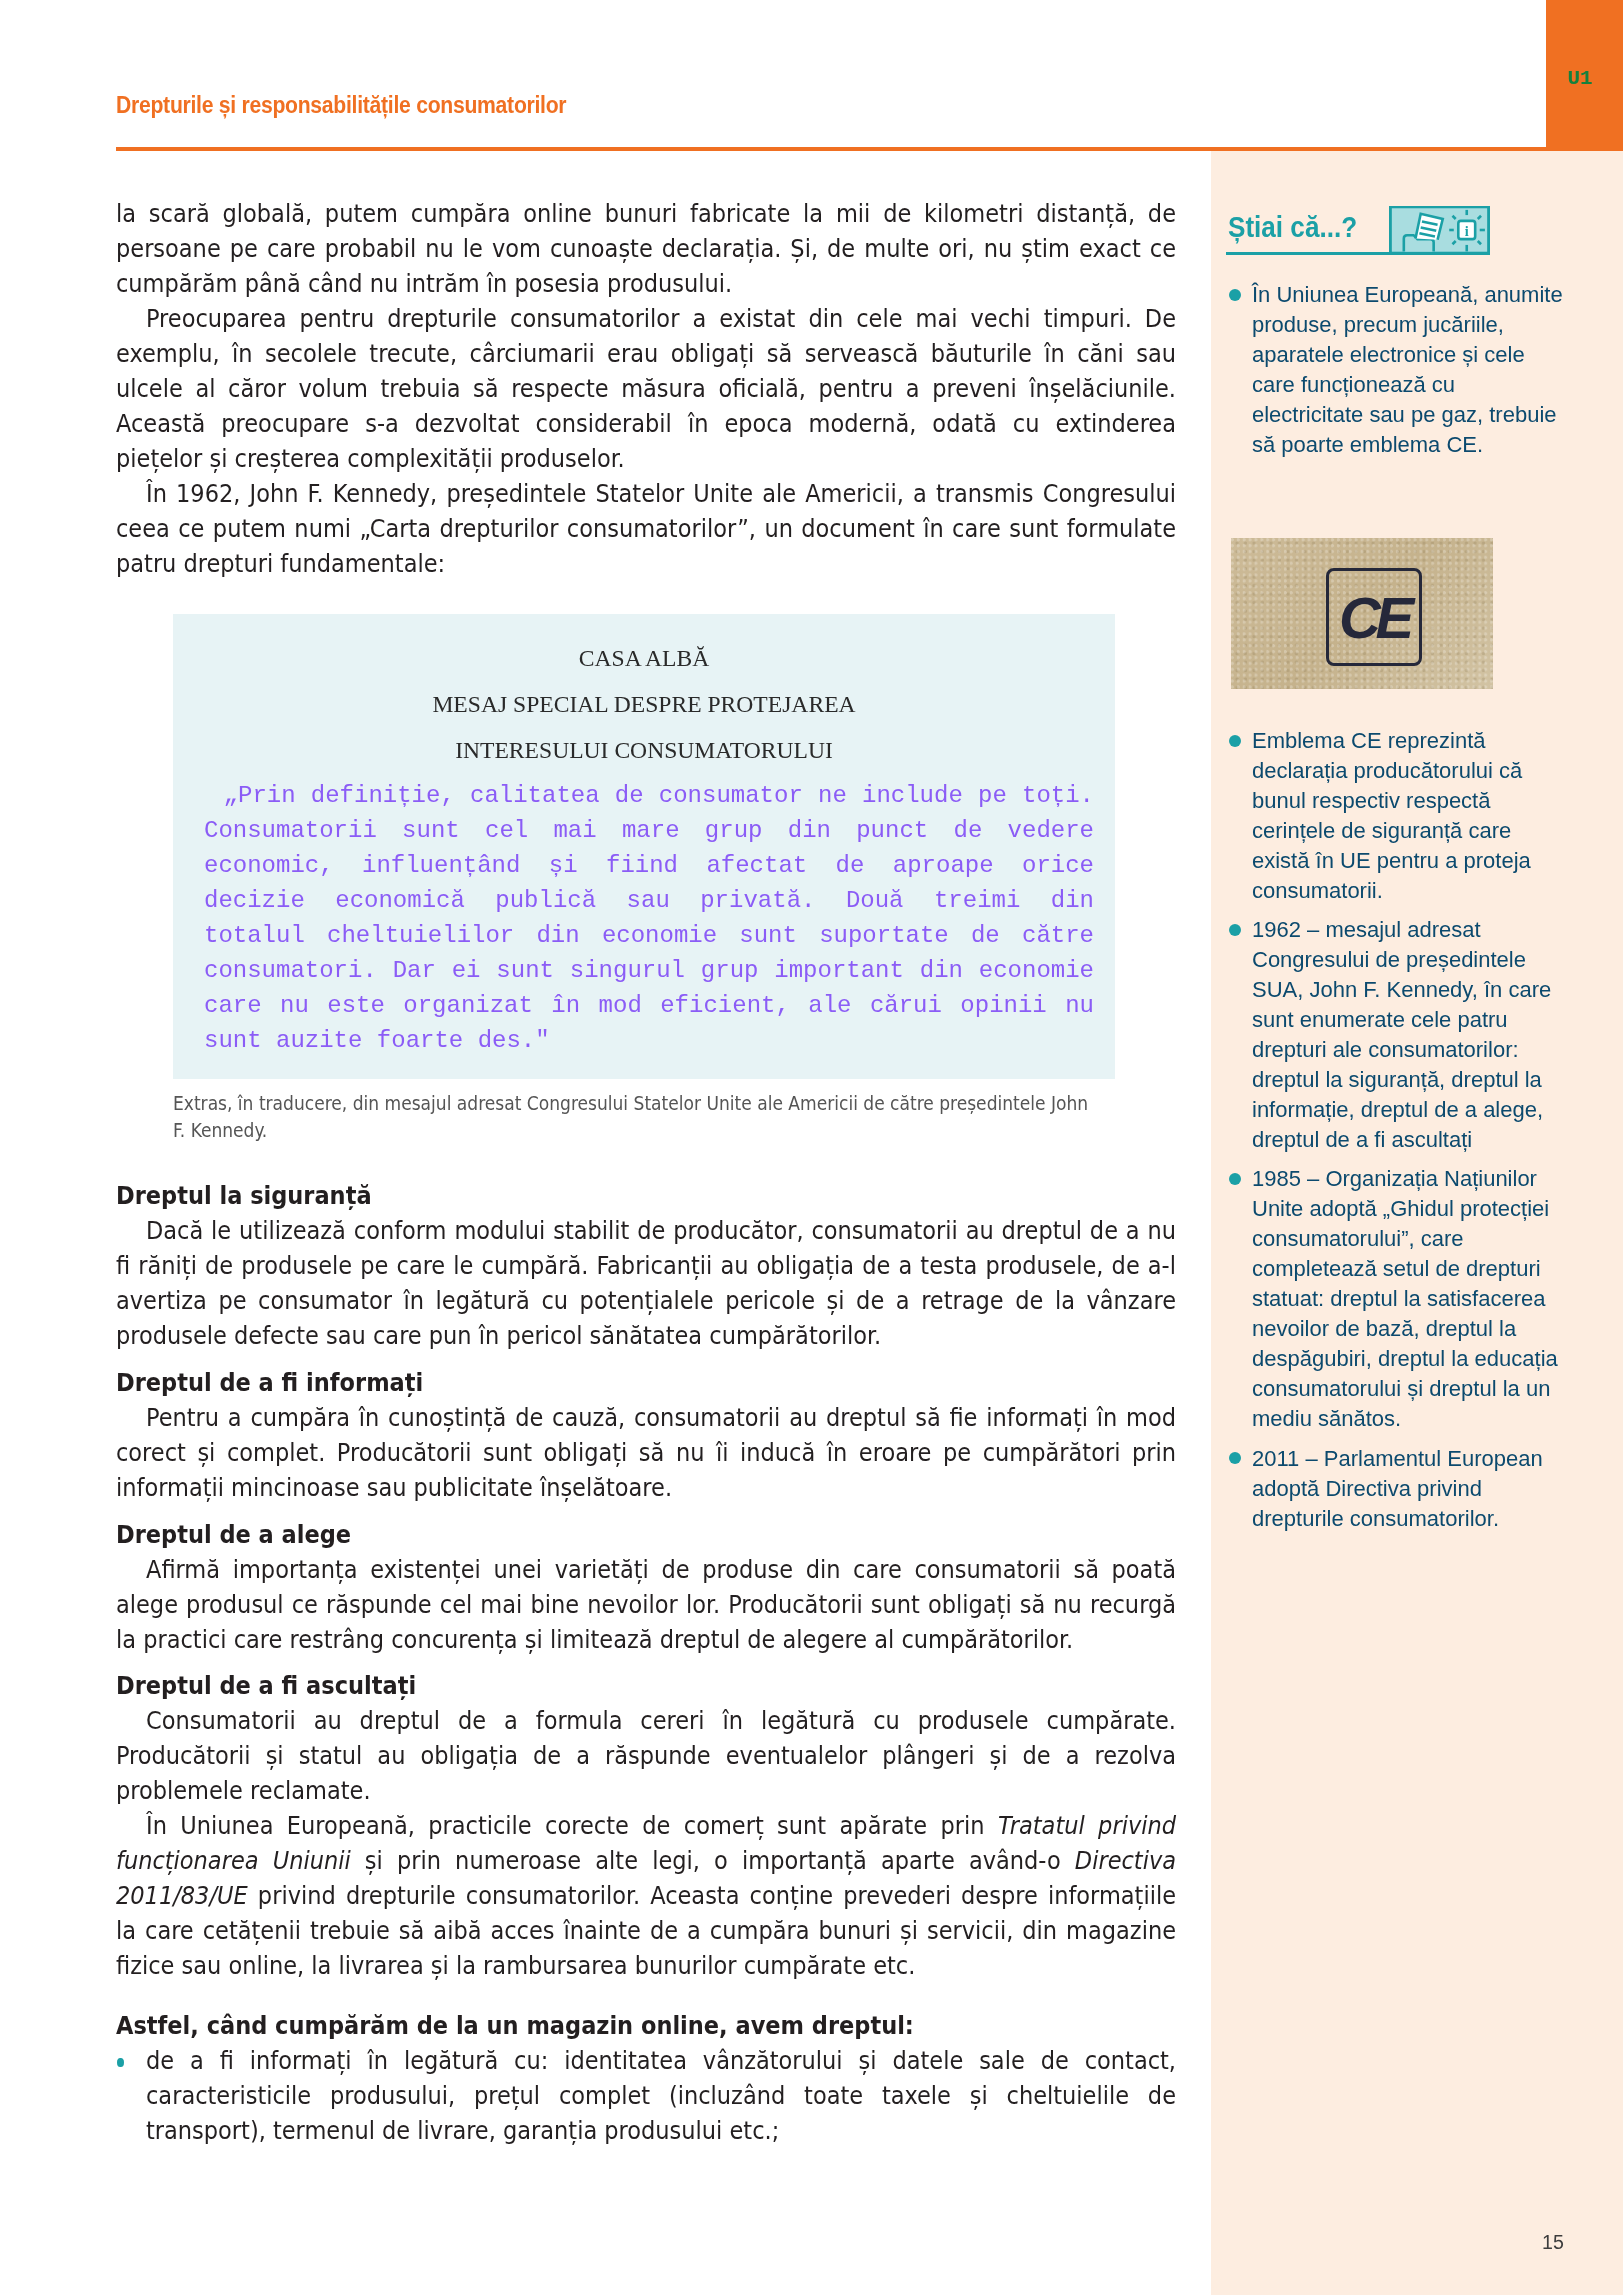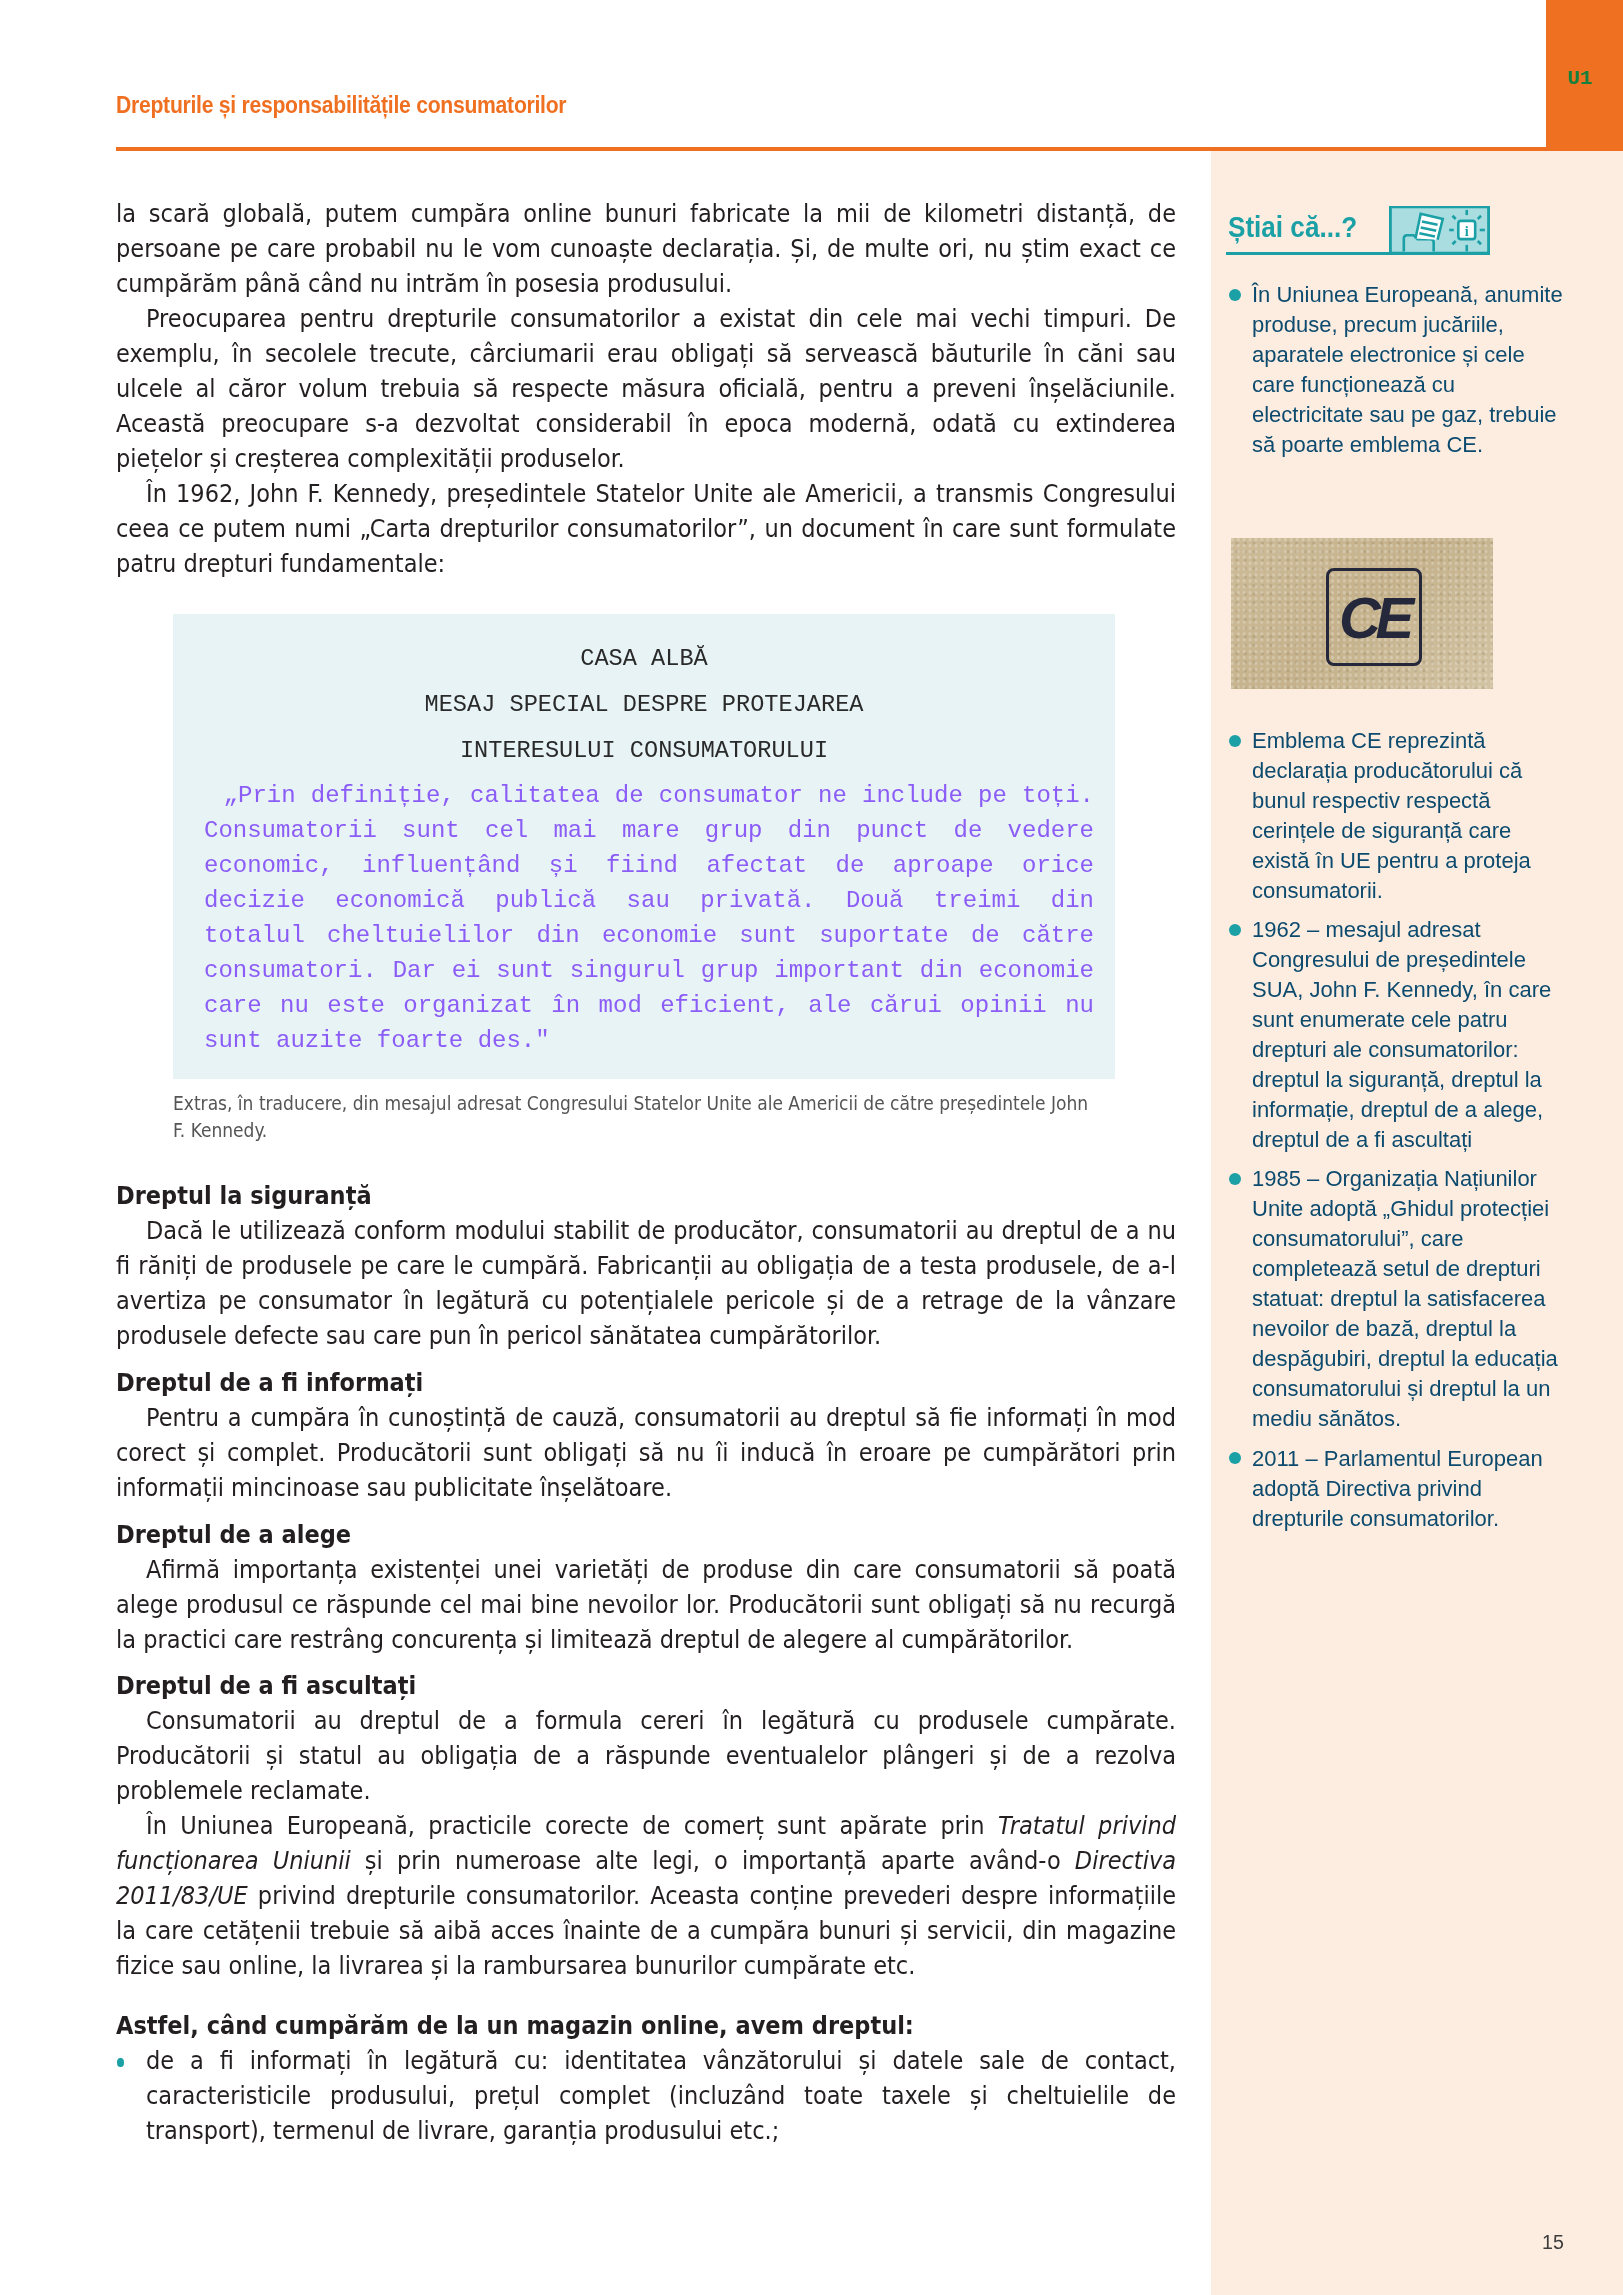--- a/index.html
+++ b/index.html
@@ -27,21 +27,21 @@
       radial-gradient(circle at 70% 60%, rgba(120,100,60,0.2) 0 1.3px, transparent 2px),
       linear-gradient(135deg, #CDBB98, #C5B28C 50%, #D2C3A3); background-size: 5.9px 5.9px, 8.5px 8.5px, 100% 100%; }
   .ce-frame { left: 95px; top: 30px; width: 96px; height: 98px; border: 3.3px solid #25283a; border-radius: 7.9px; box-sizing: border-box; }
   .ce-text { left: 95px; top: 46px; width: 96px; text-align: center; font-size: 58px; font-weight: bold; color: #25283a; font-family: "Liberation Sans", sans-serif; letter-spacing: -5.2px; font-style: italic; }
   .page-number { left: 1542px; top: 2231px; font-size: 19.6px; color: #3d3d3d; font-family: "Liberation Sans", sans-serif; }
   
   .main { left: 116px; top: 196px; width: 1060px; font-size: 25px; line-height: 35px; color: #231f20; }
   .main p { margin: 0; text-align: justify; text-align-last: left; }
   .indent { text-indent: 30px; }
   .quote-box { left: 173px; top: 614px; width: 942px; height: 465px; background: #E7F3F5; }
-  .quote-head { position: absolute; left: 0; width: 100%; text-align: center; font-family: Liberation Mono, monospace; font-size: 23.6px; color: #2a2a2a; }
+  .quote-head { position: absolute; left: 0; width: 100%; text-align: center; font-family: Liberation Serif, serif; font-size: 23.6px; color: #2a2a2a; }
   .quote-body { position: absolute; left: 31px; top: 164px; width: 890px; font-family: "Liberation Mono", "DejaVu Sans Mono", monospace; font-size: 24px; line-height: 35px; color: #8b5cf6; text-align: justify; text-align-last: left; text-indent: 19.6px; }
   .caption { left: 173px; top: 1090px; width: 929px; font-size: 19px; line-height: 27px; color: #555555; }
   .section-h { font-weight: bold; font-size: 25px; line-height: 35px; color: #231f20; }
   .bullet-list { list-style: none; margin: 0; padding: 0; }
   .bullet-list li { position: relative; padding-left: 30px; text-align: justify; text-align-last: left; }
   .bullet-list li::before { content: ""; position: absolute; left: 1.3px; top: 14.4px; width: 6.5px; height: 9.2px; border-radius: 50%; background: #1BA0A6; }
 </style>
 </head>
 <body>
 

